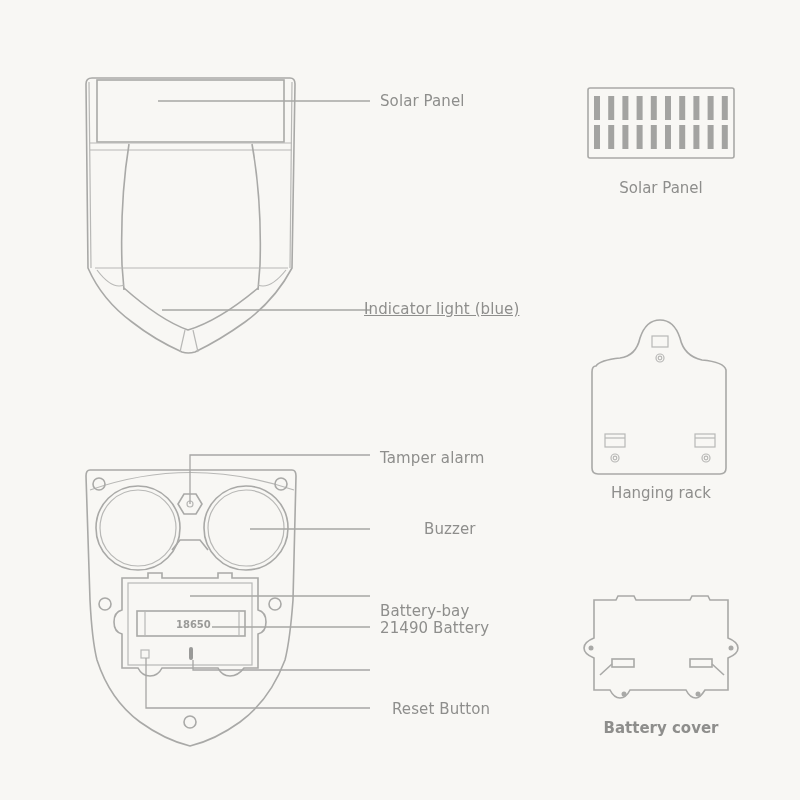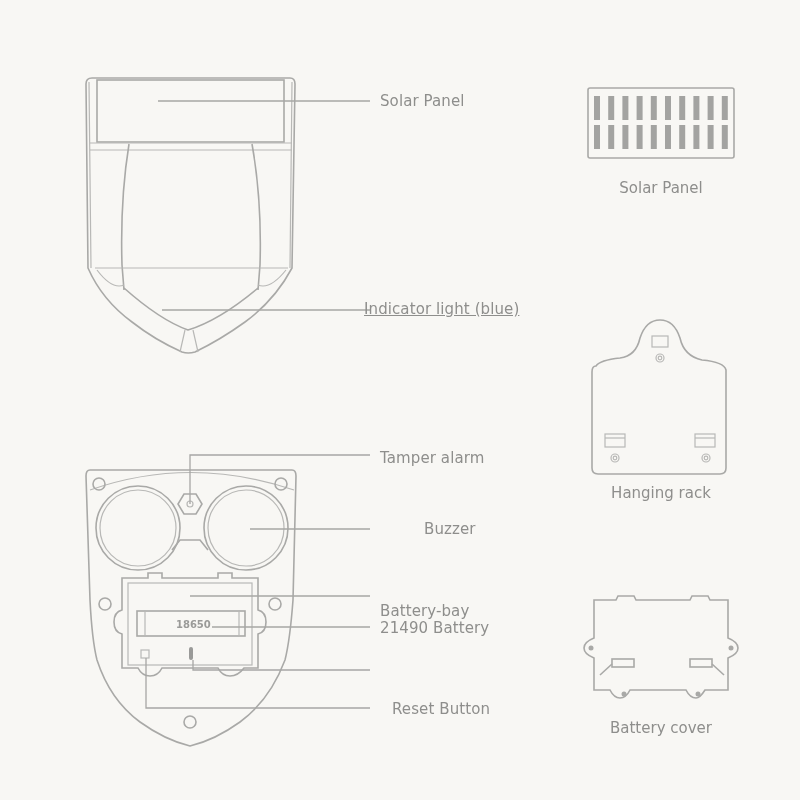--- a/index.html
+++ b/index.html
@@ -130,15 +130,15 @@
 <div class="label" style="left:364px;top:300px;text-decoration:underline;">Indicator light (blue)</div>
 
 <div class="label" style="left:380px;top:449px;">Tamper alarm</div>
 <div class="label" style="left:380px;top:520px;margin-left:44px;">Buzzer</div>
 <div class="label" style="left:380px;top:588px;margin-top:14px;">Battery-bay</div>
 <div class="label" style="left:380px;top:619px;">21490 Battery</div>
 <div class="label" style="left:372px;top:700px;margin-left:20px;">Reset Button</div>
 
 <div class="caption" style="left:581px;top:179px;">Solar Panel</div>
 <div class="caption" style="left:581px;top:484px;">Hanging rack</div>
-<div class="caption" style="left:581px;top:719px;">Battery cover</div>
+<div class="caption" style="left:581px;top:719px;font-weight:bold;">Battery cover</div>
 
 </div>
 
 </body></html>

